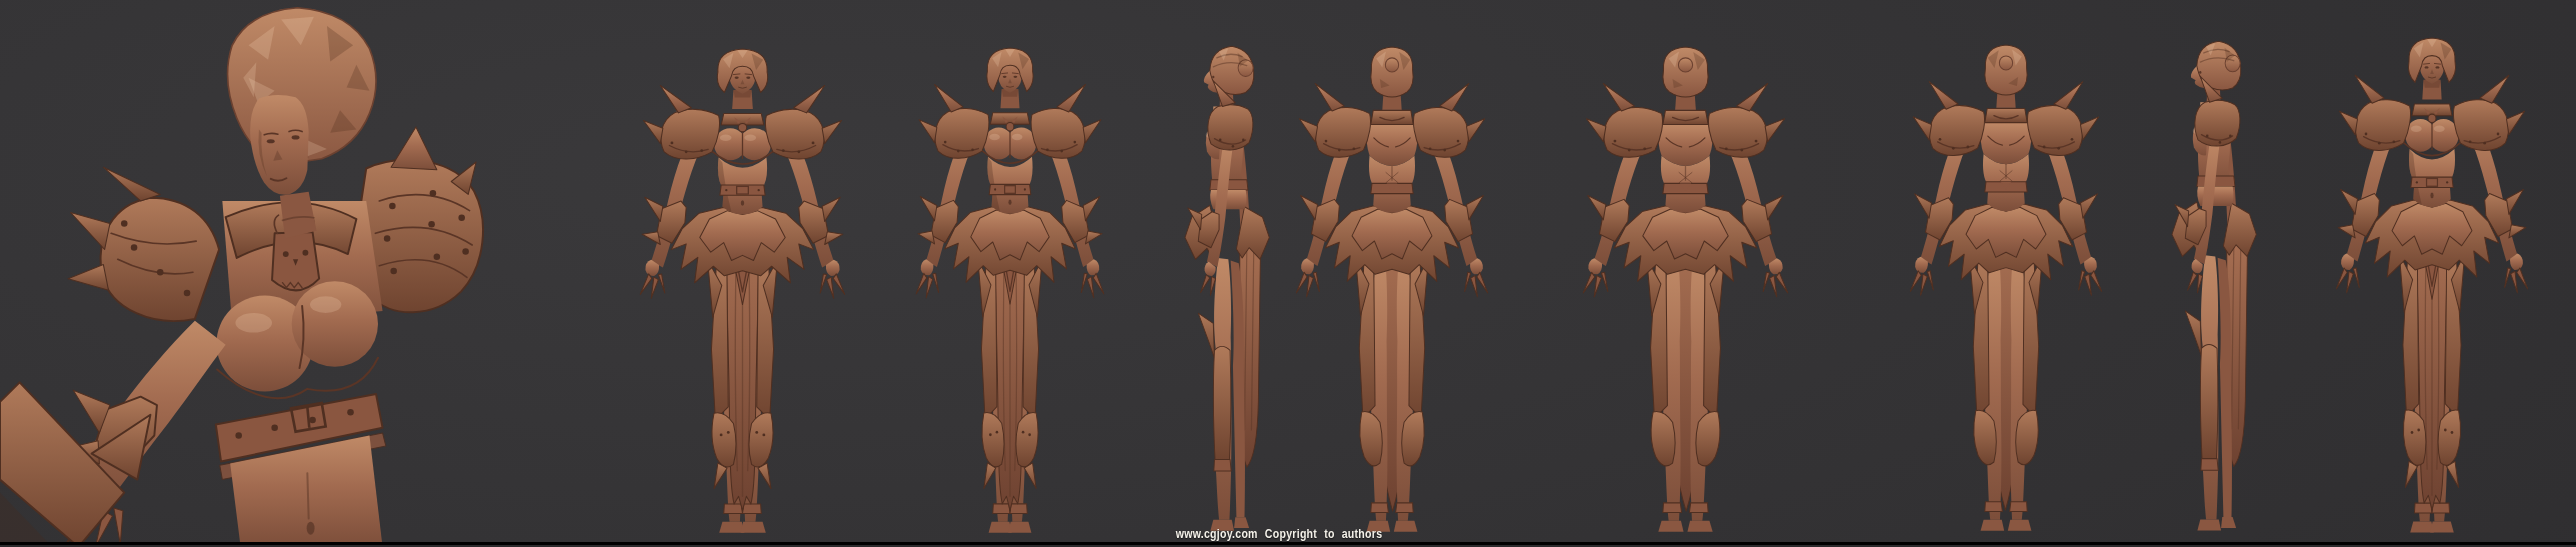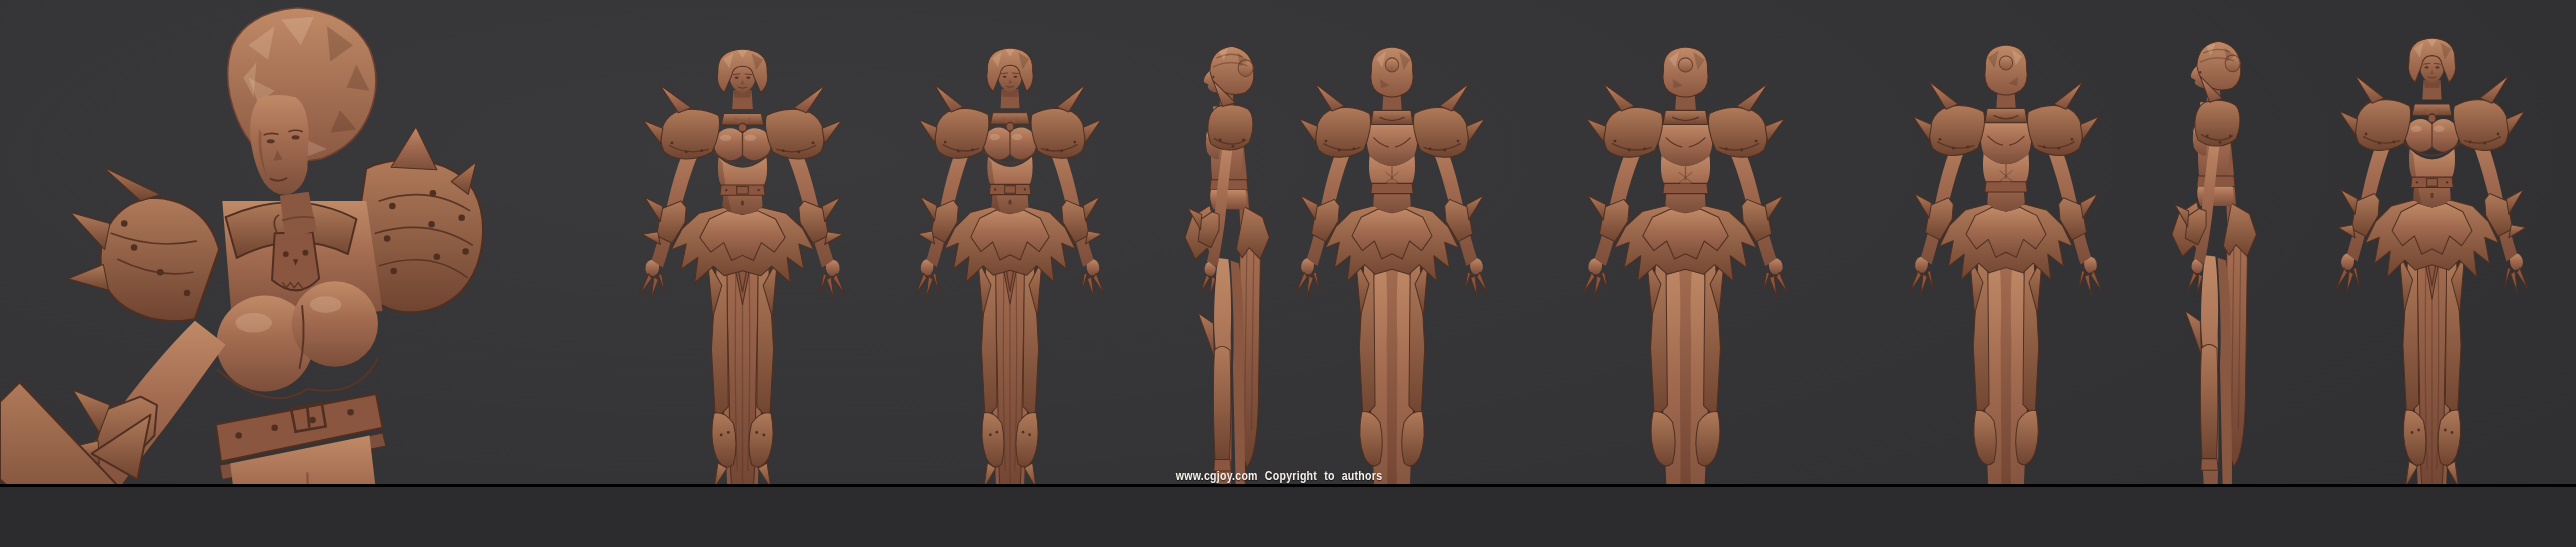--- a/index.html
+++ b/index.html
@@ -1,18 +1,18 @@
 <!DOCTYPE html>
 <html style="font-size:10.4px"><head>
 <meta charset="utf-8">
 <style>
   html,body{margin:0;padding:0;background:#2c2b2d;}
   #stage{
     position:relative;
-    width:2576px;height:487px;
+    width:2576px;height:545px;
     overflow:hidden;
     background:radial-gradient(115% 170% at 30% 32%, #3a393b 0%, #333234 48%, #2c2b2d 100%);
     font-family:"Liberation Sans", sans-serif;
   }
   .fig{position:absolute;}
   .fig svg{width:100%;height:100%;display:block;overflow:visible;}
   .mir{transform:scaleX(-1);}
   
   .b{fill:url(#gB);}          
   .a{fill:url(#gA);}          

